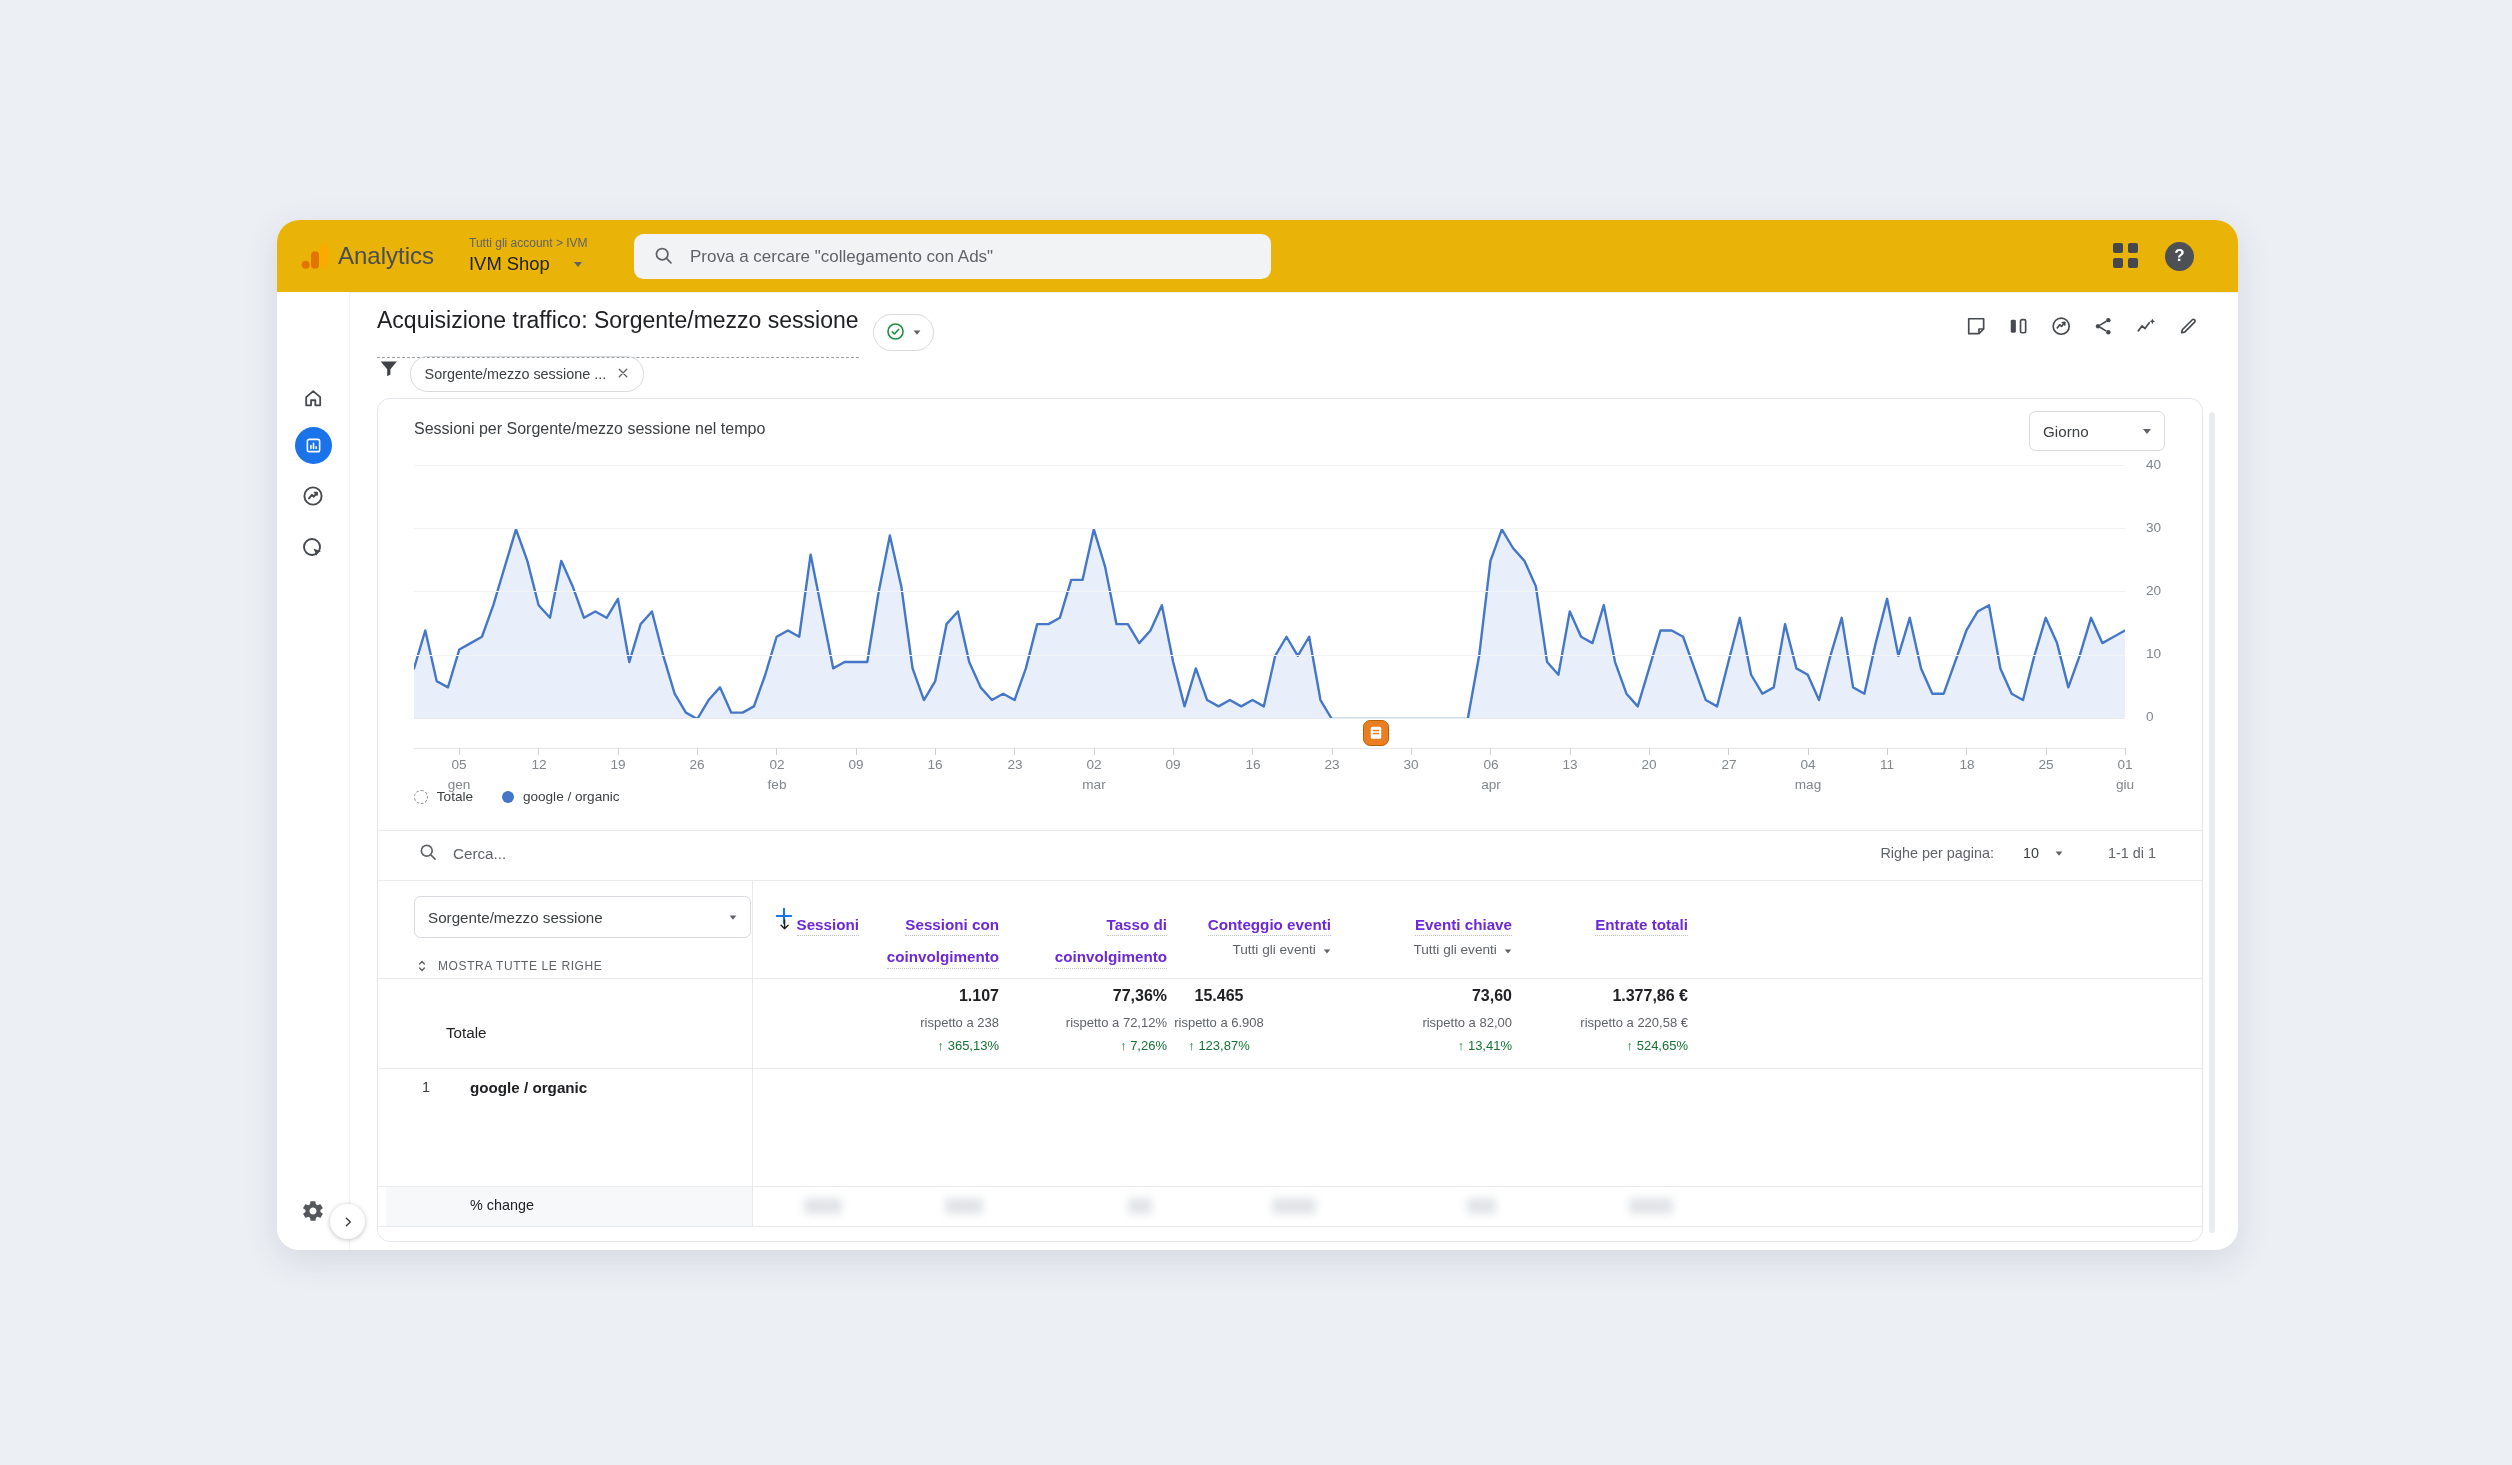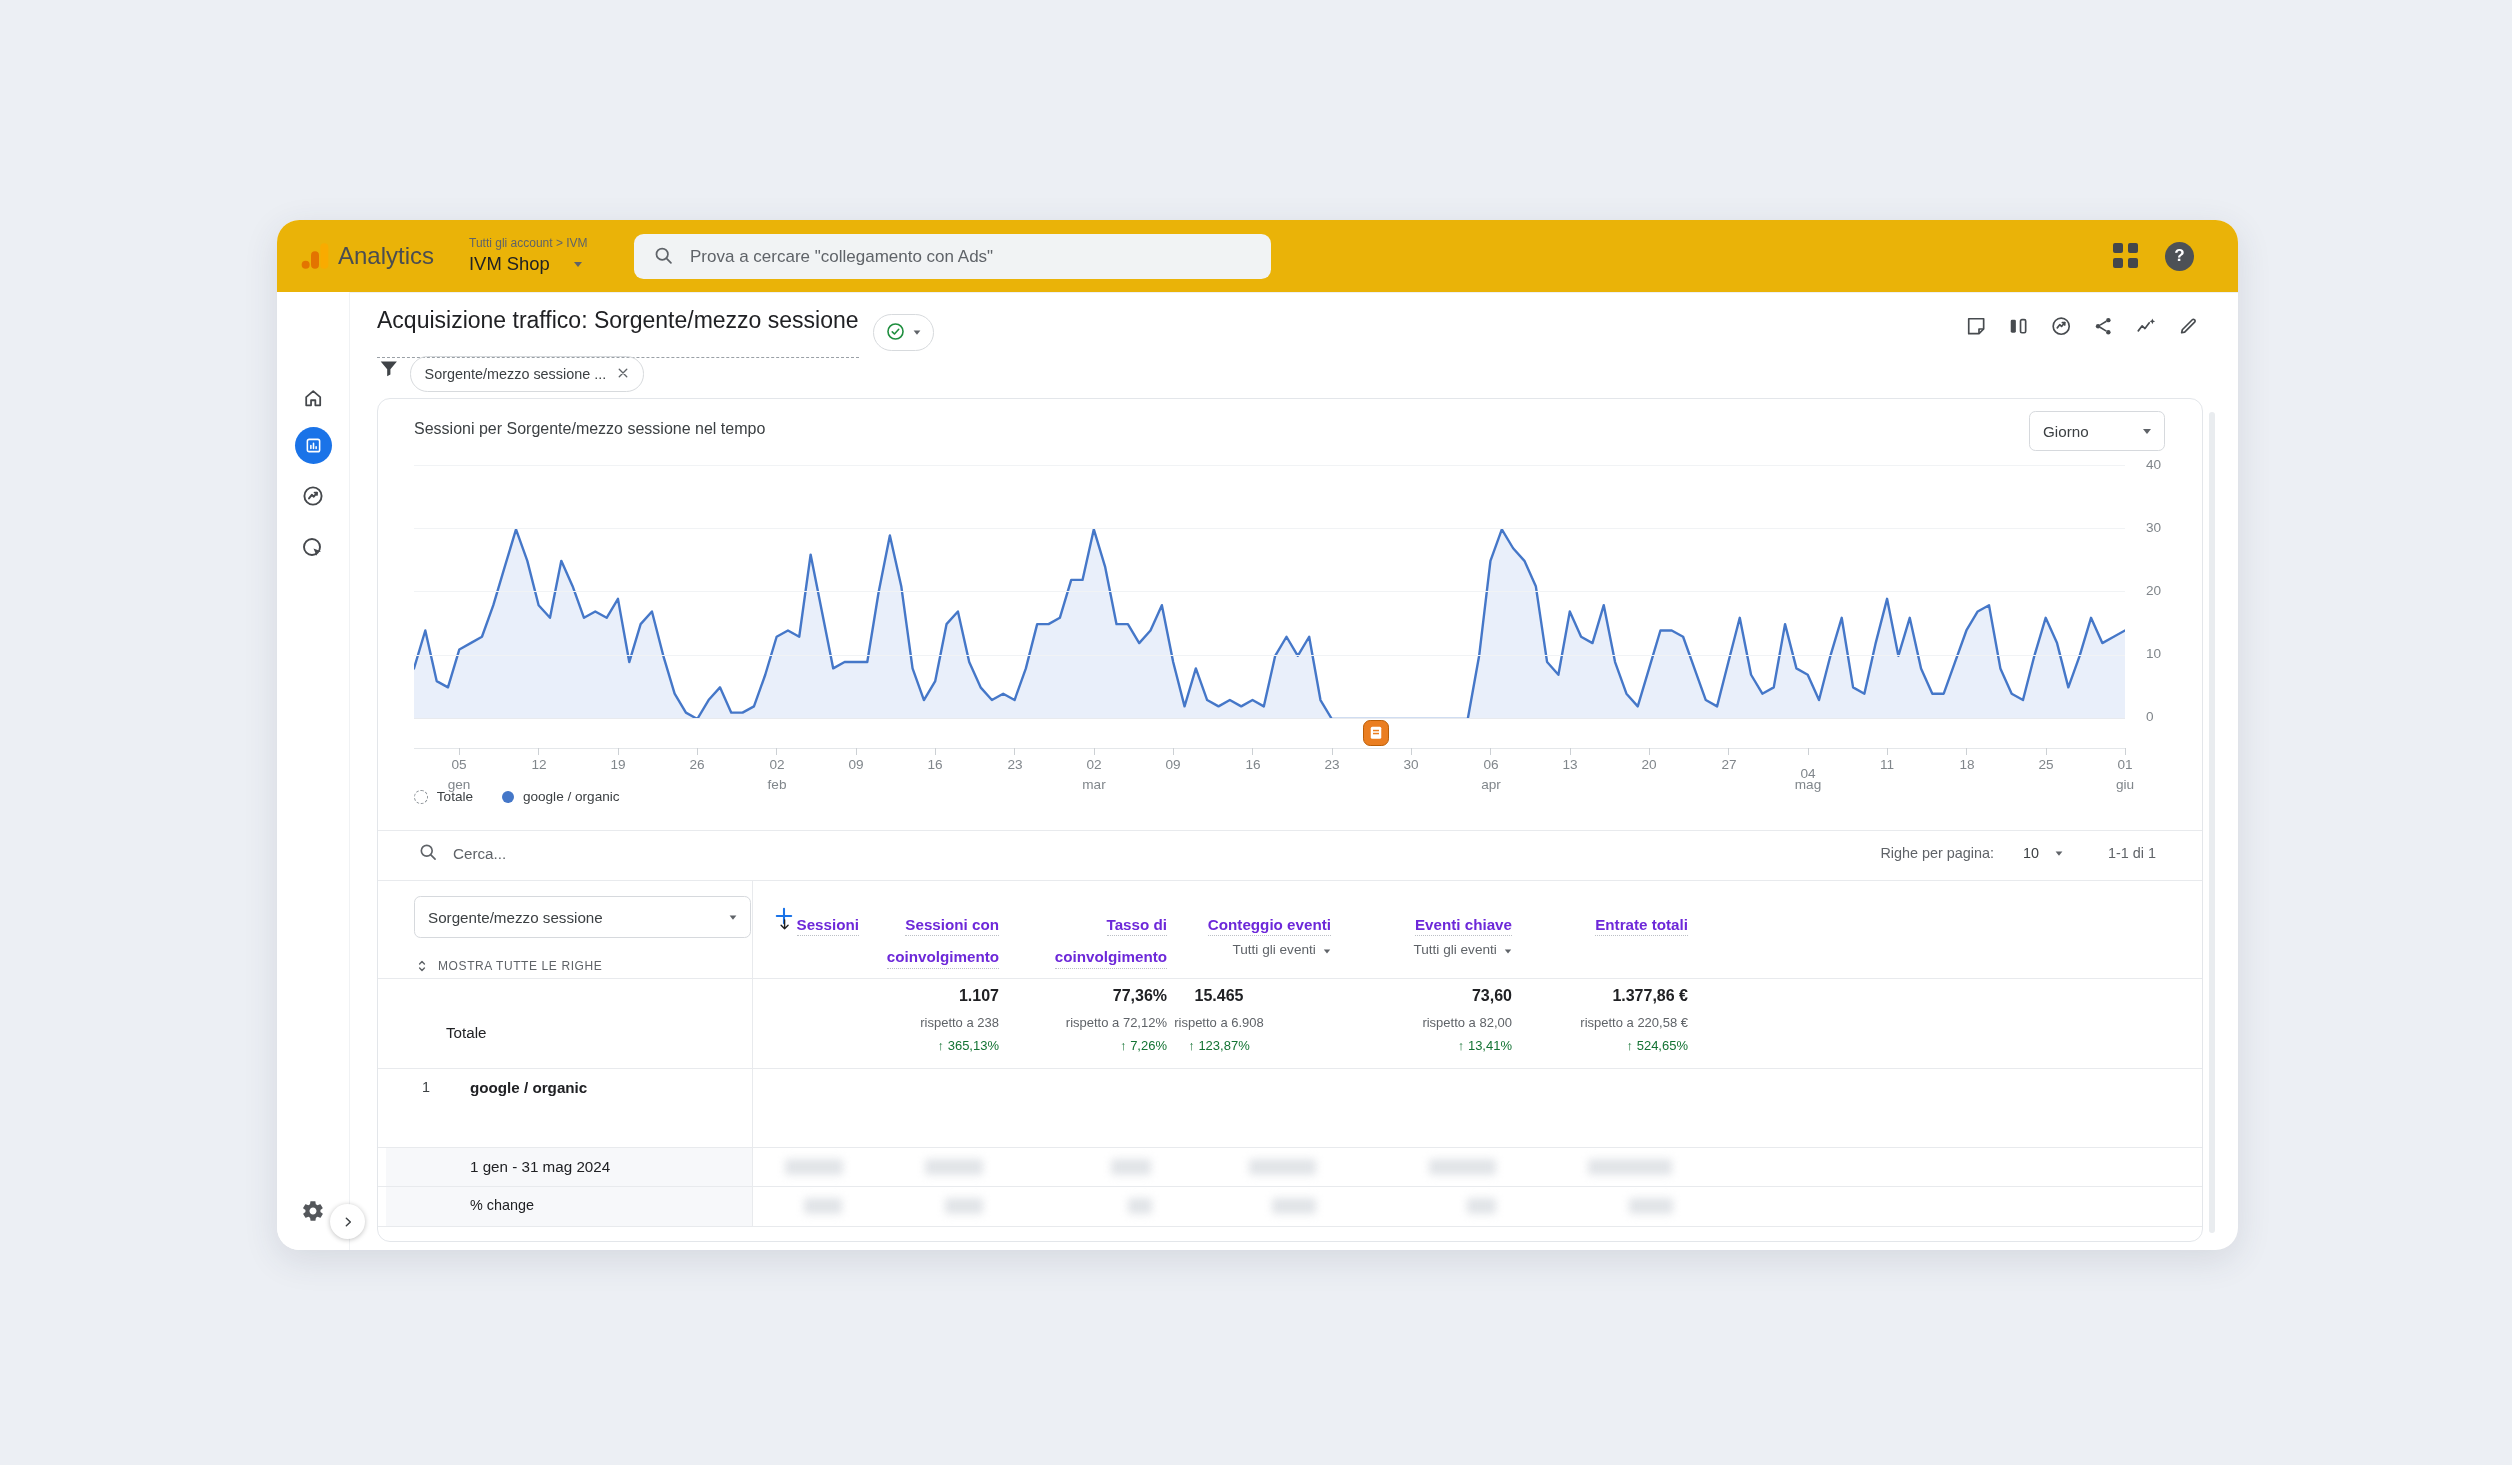--- a/index.html
+++ b/index.html
@@ -290,21 +290,21 @@
         <div class="abs" style="left: 1112px; top: 349px; width: 0.8px; height: 7.2px; background: rgb(204, 208, 212);"></div>
         <div class="abs" style="left: 1089px; top: 358px; width: 48px; text-align: center; font-size: 13.6px; color: rgb(128, 134, 139);">06</div>
         <div class="abs" style="left: 1089px; top: 378px; width: 48px; text-align: center; font-size: 13.6px; color: rgb(128, 134, 139);">apr</div>
         <div class="abs" style="left: 1192px; top: 349px; width: 0.8px; height: 7.2px; background: rgb(204, 208, 212);"></div>
         <div class="abs" style="left: 1168px; top: 358px; width: 48px; text-align: center; font-size: 13.6px; color: rgb(128, 134, 139);">13</div>
         <div class="abs" style="left: 1271px; top: 349px; width: 0.8px; height: 7.2px; background: rgb(204, 208, 212);"></div>
         <div class="abs" style="left: 1247px; top: 358px; width: 48px; text-align: center; font-size: 13.6px; color: rgb(128, 134, 139);">20</div>
         <div class="abs" style="left: 1350px; top: 349px; width: 0.8px; height: 7.2px; background: rgb(204, 208, 212);"></div>
         <div class="abs" style="left: 1327px; top: 358px; width: 48px; text-align: center; font-size: 13.6px; color: rgb(128, 134, 139);">27</div>
         <div class="abs" style="left: 1430px; top: 349px; width: 0.8px; height: 7.2px; background: rgb(204, 208, 212);"></div>
-        <div class="abs" style="left: 1406px; top: 367px; width: 48px; text-align: center; font-size: 13.6px; color: rgb(128, 134, 139);">04</div>
+        <div class="abs" style="left: 1406px; top: 358px; width: 48px; text-align: center; font-size: 13.6px; color: rgb(128, 134, 139);">04</div>
         <div class="abs" style="left: 1406px; top: 378px; width: 48px; text-align: center; font-size: 13.6px; color: rgb(128, 134, 139);">mag</div>
         <div class="abs" style="left: 1509px; top: 349px; width: 0.8px; height: 7.2px; background: rgb(204, 208, 212);"></div>
         <div class="abs" style="left: 1485px; top: 358px; width: 48px; text-align: center; font-size: 13.6px; color: rgb(128, 134, 139);">11</div>
         <div class="abs" style="left: 1588px; top: 349px; width: 0.8px; height: 7.2px; background: rgb(204, 208, 212);"></div>
         <div class="abs" style="left: 1565px; top: 358px; width: 48px; text-align: center; font-size: 13.6px; color: rgb(128, 134, 139);">18</div>
         <div class="abs" style="left: 1668px; top: 349px; width: 0.8px; height: 7.2px; background: rgb(204, 208, 212);"></div>
         <div class="abs" style="left: 1644px; top: 358px; width: 48px; text-align: center; font-size: 13.6px; color: rgb(128, 134, 139);">25</div>
         <div class="abs" style="left: 1747px; top: 349px; width: 0.8px; height: 7.2px; background: rgb(204, 208, 212);"></div>
         <div class="abs" style="left: 1723px; top: 358px; width: 48px; text-align: center; font-size: 13.6px; color: rgb(128, 134, 139);">01</div>
         <div class="abs" style="left: 1723px; top: 378px; width: 48px; text-align: center; font-size: 13.6px; color: rgb(128, 134, 139);">giu</div>
@@ -361,30 +361,20 @@
         </div>
         <div class="abs" style="left: 1086px; top: 588px; width: 224px; text-align: right;">
           <div class="tv">1.377,86 €</div>
           <div class="tc">rispetto a 220,58 €</div>
           <div class="td">↑ 524,65%</div>
         </div>
         <div class="abs" style="left: 0px; top: 669px; width: 1824px; height: 39px; border-top: 0.8px solid rgb(232, 234, 237); box-sizing: content-box;">
           <div class="abs" style="left: 44px; top: 10.4px; font-size: 14.4px; color: rgb(60, 64, 67);">1</div>
           <div class="abs" style="left: 92px; top: 10.4px; font-size: 15.2px; color: rgb(32, 33, 36); font-weight: 600;">google / organic</div>
         </div>
-        <div class="abs" style="left: 0px; top: 748px; width: 1824px; height: 39px; border-top: 0.8px solid rgb(232, 234, 237); box-sizing: content-box;">
-          <div class="abs" style="left: 8px; top: 0px; width: 366px; height: 39px; background: rgb(247, 248, 250);"></div>
-          <div class="abs" style="left: 92px; top: 10.4px; font-size: 15.2px; color: rgb(32, 33, 36); font-weight: 400;">1 gen - 31 mag 2024</div>
-          <div class="abs blob" style="left: 407px; top: 11.2px; width: 58px; height: 16px;"></div>
-          <div class="abs blob" style="left: 547px; top: 11.2px; width: 58px; height: 16px;"></div>
-          <div class="abs blob" style="left: 733px; top: 11.2px; width: 40px; height: 16px;"></div>
-          <div class="abs blob" style="left: 871px; top: 11.2px; width: 67px; height: 16px;"></div>
-          <div class="abs blob" style="left: 1051px; top: 11.2px; width: 67px; height: 16px;"></div>
-          <div class="abs blob" style="left: 1210px; top: 11.2px; width: 84px; height: 16px;"></div>
-        </div>
         <div class="abs" style="left: 0px; top: 787px; width: 1824px; height: 39px; border-top: 0.8px solid rgb(232, 234, 237); box-sizing: content-box; border-bottom: 0.8px solid rgb(232, 234, 237);">
           <div class="abs" style="left: 8px; top: 0px; width: 366px; height: 39px; background: rgb(247, 248, 250);"></div>
           <div class="abs" style="left: 92px; top: 10.4px; font-size: 14.4px; color: rgb(32, 33, 36); font-weight: 400;">% change</div>
           <div class="abs blob" style="left: 426px; top: 11.2px; width: 38px; height: 16px;"></div>
           <div class="abs blob" style="left: 567px; top: 11.2px; width: 38px; height: 16px;"></div>
           <div class="abs blob" style="left: 750px; top: 11.2px; width: 24px; height: 16px;"></div>
           <div class="abs blob" style="left: 894px; top: 11.2px; width: 44px; height: 16px;"></div>
           <div class="abs blob" style="left: 1089px; top: 11.2px; width: 29px; height: 16px;"></div>
           <div class="abs blob" style="left: 1251px; top: 11.2px; width: 44px; height: 16px;"></div>
         </div>

